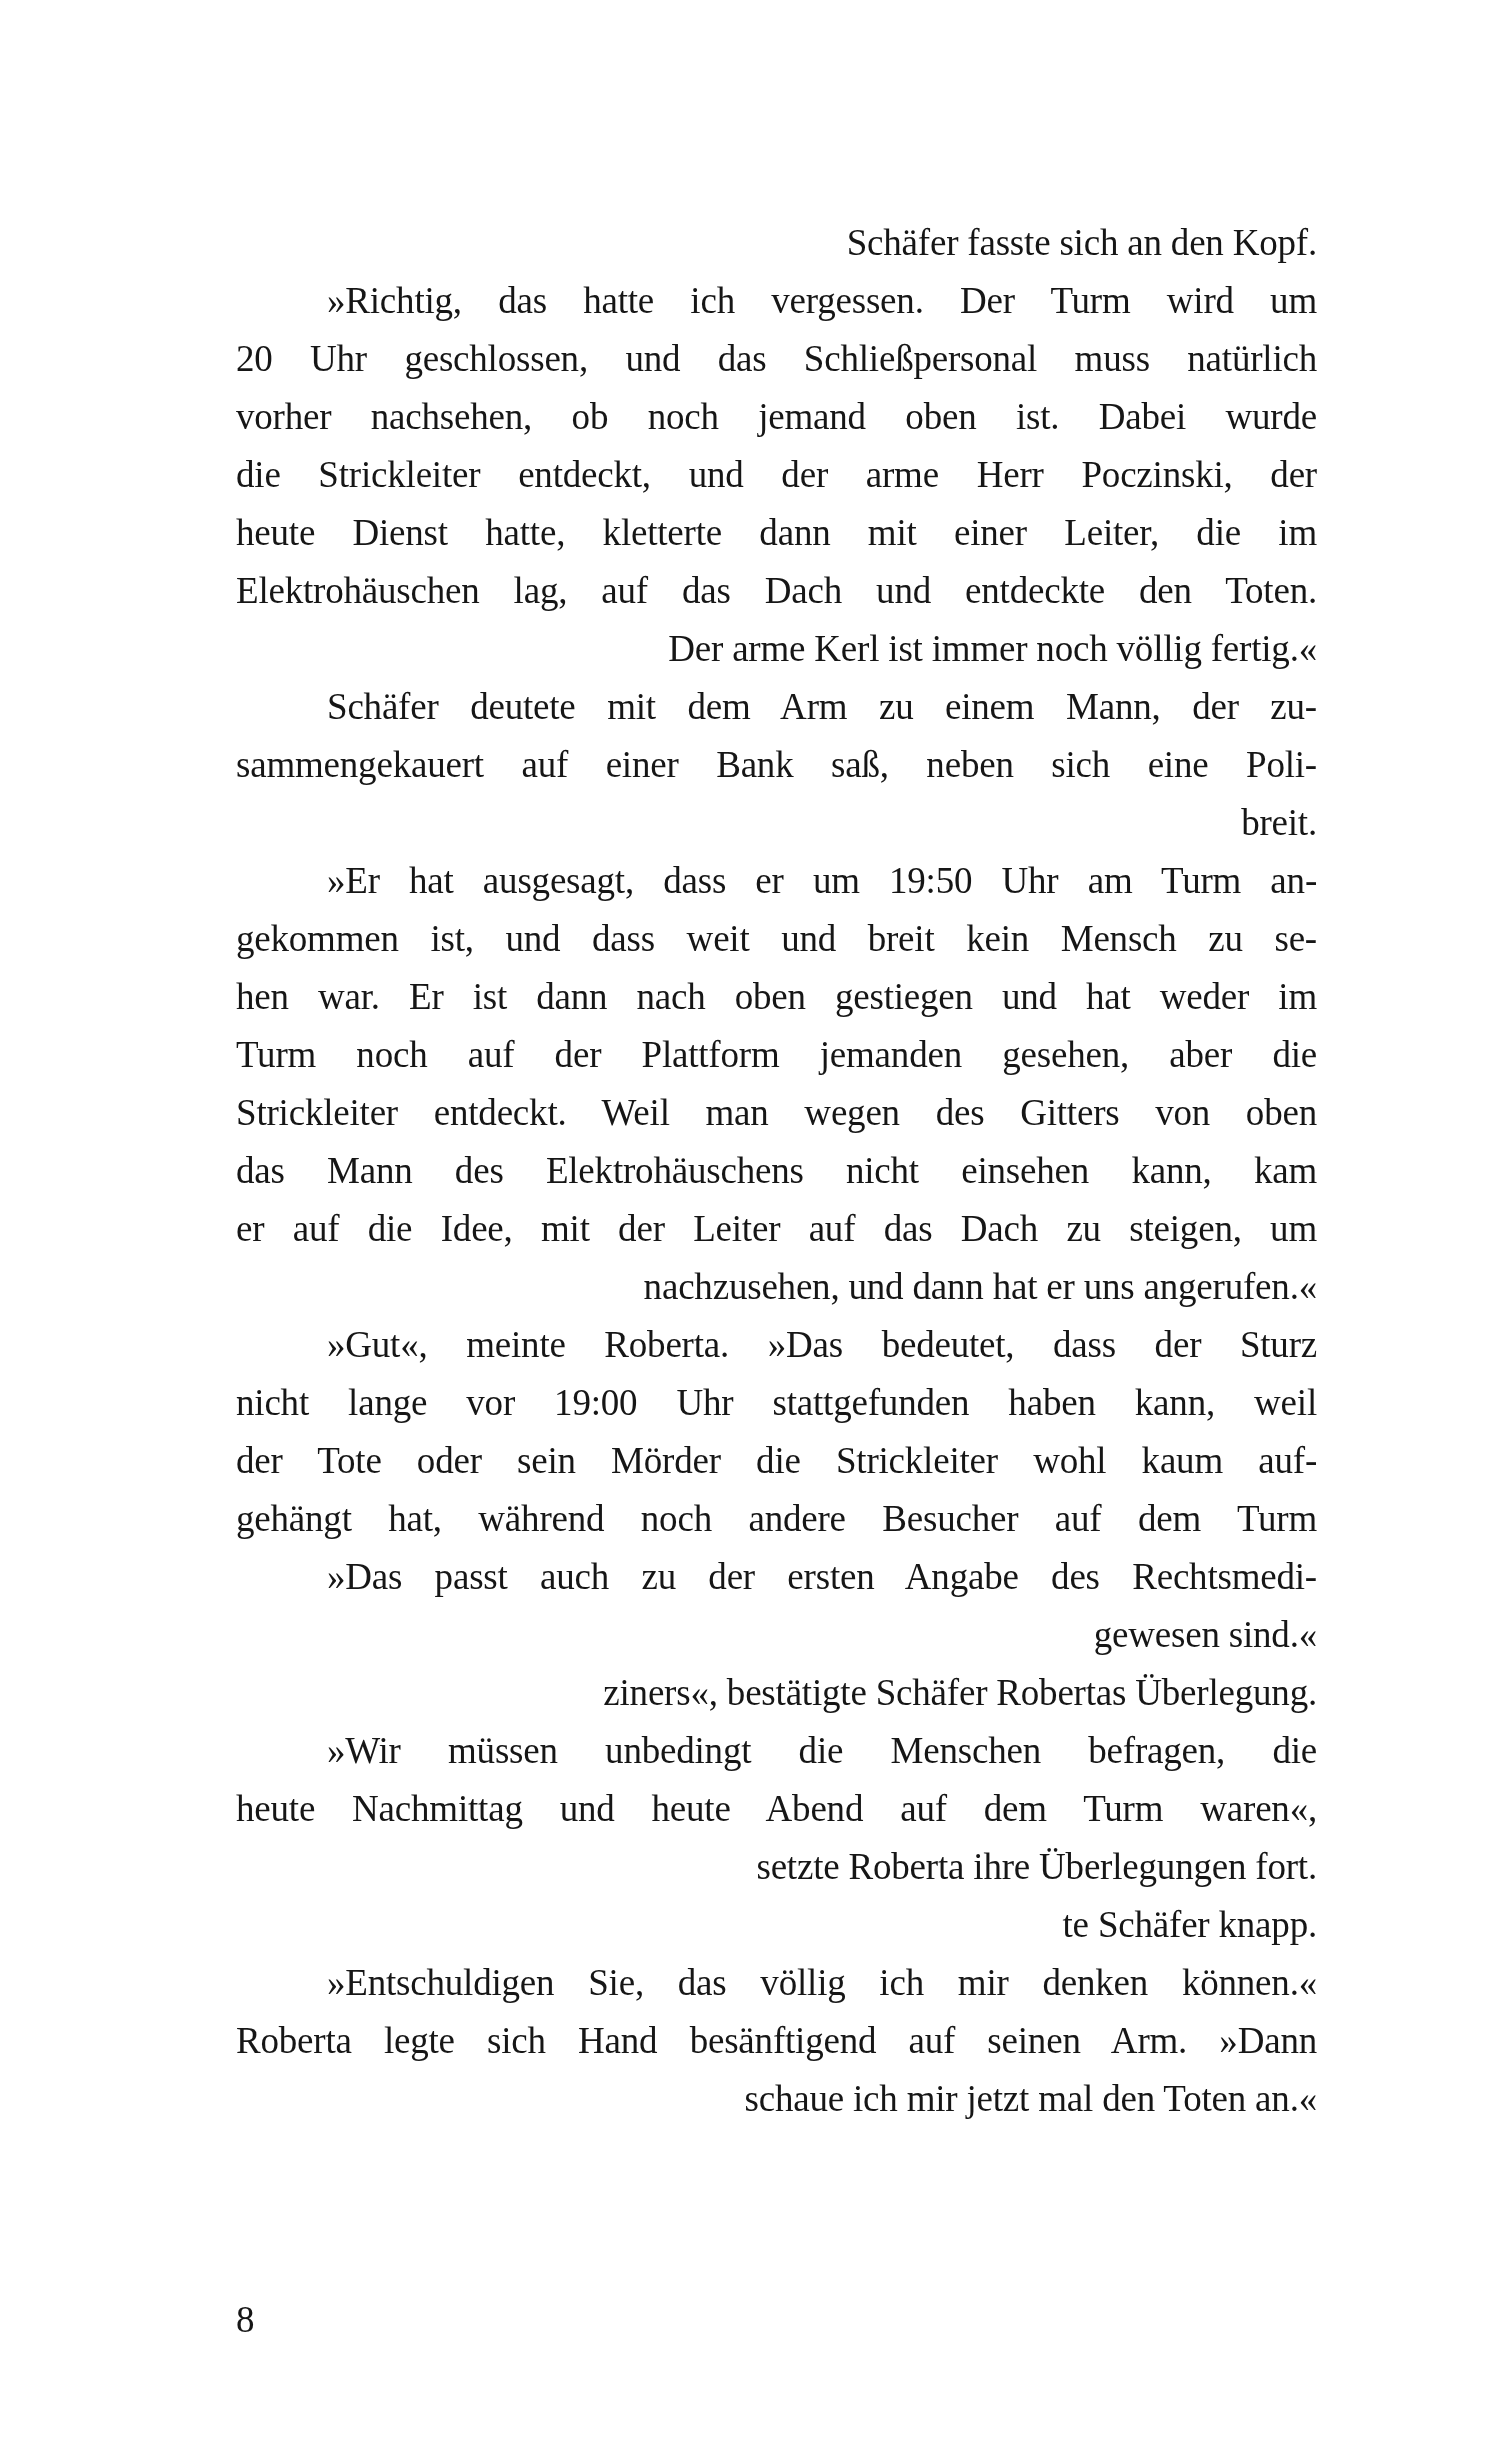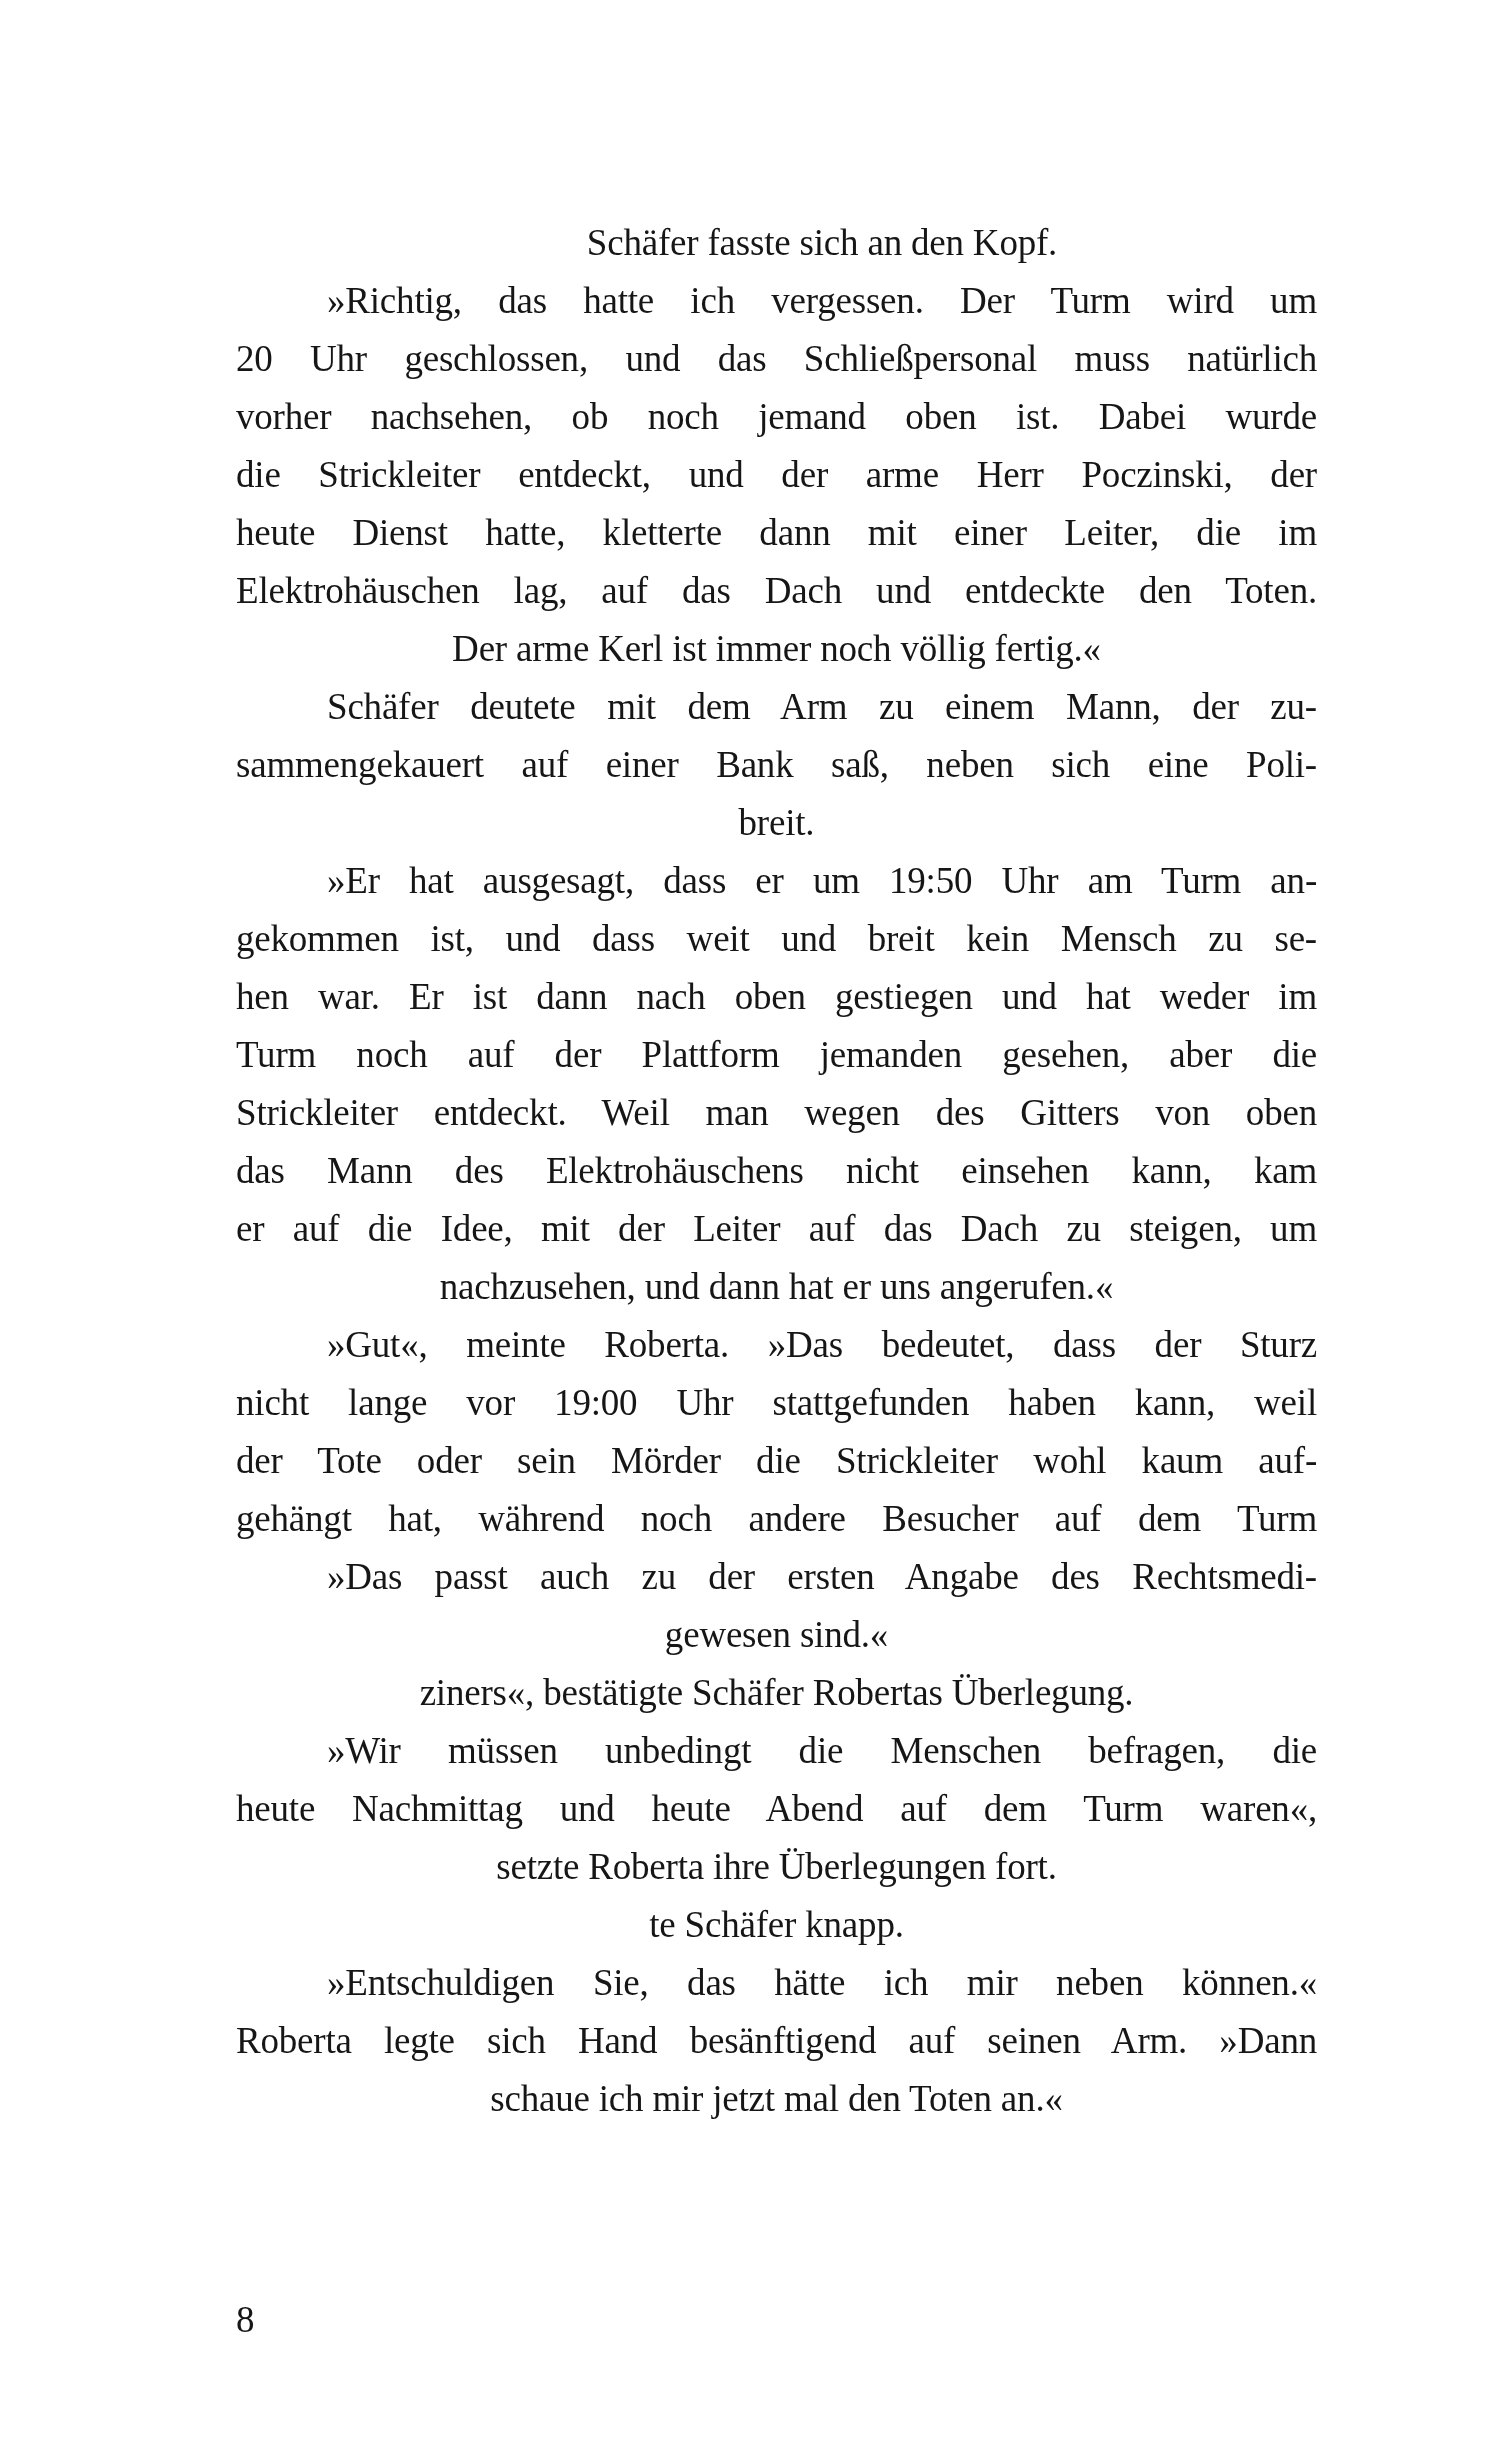--- a/index.html
+++ b/index.html
@@ -22,21 +22,21 @@
     top: 214px;
     width: 1081px;
   }
   .text-line {
     font-size: 37px;
     line-height: 58px;
     height: 58px;
     letter-spacing: -0.2px;
     white-space: normal;
     overflow: hidden;
-    text-align: center;
+    text-align: right;
   }
   .text-line.just {
     text-align: justify;
     text-align-last: justify;
   }
   .text-line.indent {
     text-indent: 91px;
   }
   .page-number {
     position: absolute;
@@ -75,19 +75,19 @@
       <div class="text-line just">nicht lange vor 19:00 Uhr stattgefunden haben kann, weil</div>
       <div class="text-line just">der Tote oder sein Mörder die Strickleiter wohl kaum auf-</div>
       <div class="text-line just">gehängt hat, während noch andere Besucher auf dem Turm</div>
       <div class="text-line just indent">»Das passt auch zu der ersten Angabe des Rechtsmedi-</div>
       <div class="text-line">gewesen sind.«</div>
       <div class="text-line">ziners«, bestätigte Schäfer Robertas Überlegung.</div>
       <div class="text-line just indent">»Wir müssen unbedingt die Menschen befragen, die</div>
       <div class="text-line just">heute Nachmittag und heute Abend auf dem Turm waren«,</div>
       <div class="text-line">setzte Roberta ihre Überlegungen fort.</div>
       <div class="text-line">te Schäfer knapp.</div>
-      <div class="text-line just indent">»Entschuldigen Sie, das hätte ich mir neben können.«</div>
+      <div class="text-line just indent">»Entschuldigen Sie, das völlig ich mir denken können.«</div>
       <div class="text-line just">Roberta legte sich Hand besänftigend auf seinen Arm. »Dann</div>
       <div class="text-line">schaue ich mir jetzt mal den Toten an.«</div>
     </main>
   <div class="page-number">8</div>
 </div>
 
 
 </body></html>

